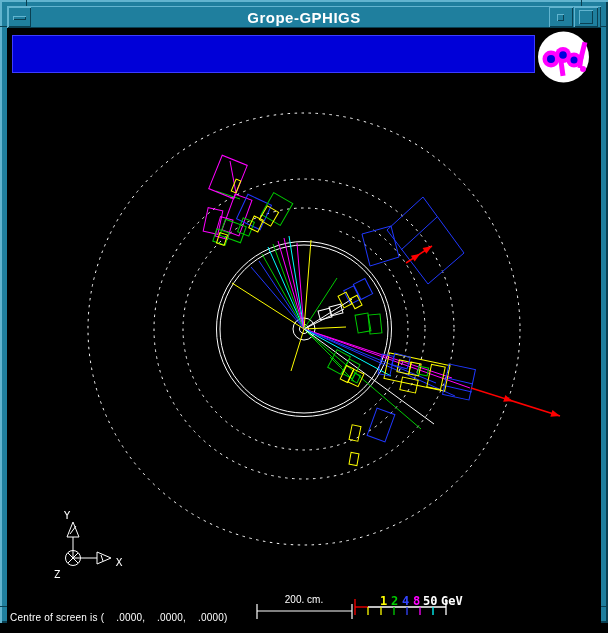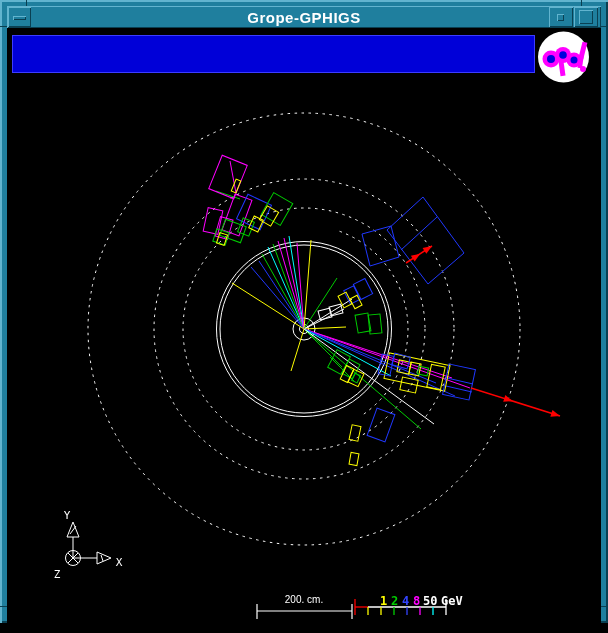--- a/index.html
+++ b/index.html
@@ -233,14 +233,15 @@
             <line x1="381" y1="607" x2="381" y2="615" stroke="#ffff00" stroke-width="1.3"></line>
             <line x1="394" y1="607" x2="394" y2="615" stroke="#00cc00" stroke-width="1.3"></line>
             <line x1="407" y1="607" x2="407" y2="615" stroke="#3344ff" stroke-width="1.3"></line>
             <line x1="420" y1="607" x2="420" y2="615" stroke="#ff00ff" stroke-width="1.3"></line>
             <line x1="433" y1="607" x2="433" y2="615" stroke="#00ffff" stroke-width="1.3"></line>
             <line x1="446" y1="599" x2="446" y2="615" stroke="#ffffff" stroke-width="1.3"></line>
           </g>
       </g>
     </svg>
 
+    <div class="statusline">Centre of screen is (    .0000,    .0000,    .0000)</div>
   </div>
 </div>
 
 </body></html>

